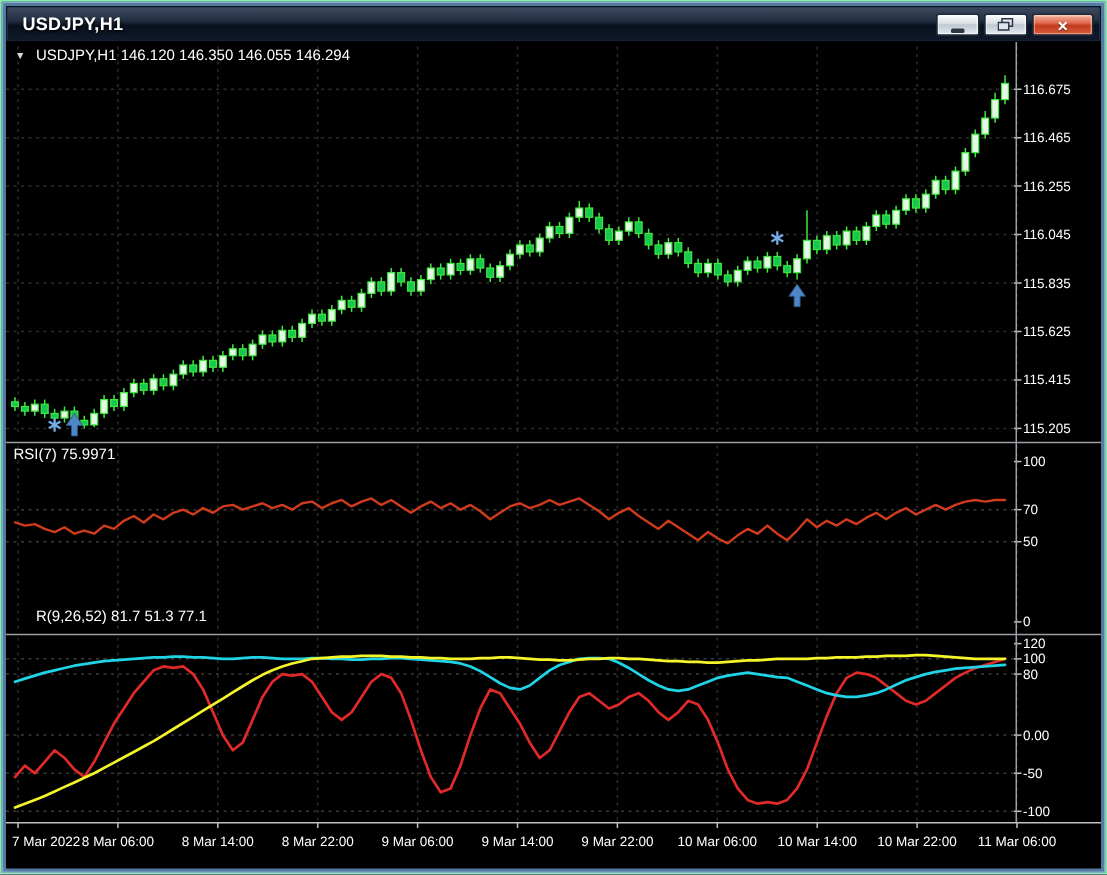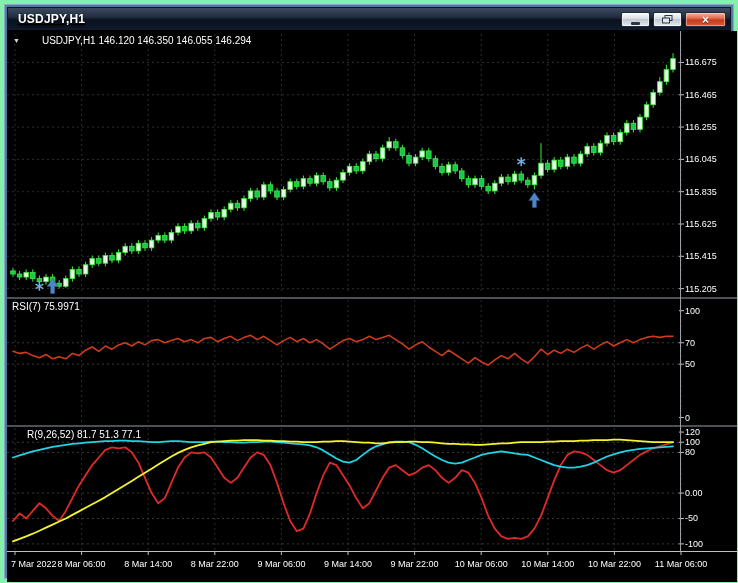--- a/index.html
+++ b/index.html
@@ -1,23 +1,22 @@
 <!DOCTYPE html>
 <html><head>
 <meta charset="utf-8">
 <style>
   html,body{margin:0;padding:0;background:#6b7685;}
   *{box-sizing:border-box;}
   body{font-family:"Liberation Sans",sans-serif;}
 
   .window{
     position:relative;width:738px;height:583px;
-    background:#49719c;border:4px solid #86efac;padding:3px;
+    background:#49719c;border:1px solid #86efac;padding:3px;
     box-shadow:inset 0 0 0 1px rgba(180,205,230,.55), inset 0 0 10px rgba(255,255,255,.18);
-    text-decoration:underline;
   }
   .titlebar{
     position:relative;height:24px;display:flex;align-items:center;
     background:linear-gradient(to bottom,#3d4a5f 0%,#232e40 40%,#0a111e 55%,#0f1a2b 100%);
     border:1px solid #0a1624;border-bottom:1px solid #000;
   }
   .title-text{margin-left:10px;color:#ffffff;font-size:12px;font-weight:bold;letter-spacing:.2px;
     text-shadow:0 1px 2px #000;}
   .win-buttons{position:absolute;right:4px;top:4px;display:flex;gap:3px;}
   .win-btn{
@@ -33,21 +32,21 @@
   }
   .glyph-min{width:9px;height:3px;background:#2b3745;margin-top:7px;border-radius:1px;}
   .glyph-close{color:#fff;font-size:12px;font-weight:bold;line-height:1;text-shadow:0 1px 1px rgba(0,0,0,.6);}
 
   .client{position:relative;width:730px;height:551px;background:#000;overflow:hidden;}
   #chart-svg{position:absolute;left:0;top:0;}
   #chart-svg text{font-family:"Liberation Sans",sans-serif;}
 
   .pane-label{
     position:absolute;color:#ffffff;font-size:10px;line-height:12px;
-    display:flex;align-items:flex-end;gap:22px;white-space:nowrap;z-index:3;
+    display:flex;align-items:flex-end;gap:7px;white-space:nowrap;z-index:3;
     text-shadow:0 0 2px #000;
   }
   .tri{font-size:7px;color:#d8d8d8;}
 
   .scale-overlay{position:absolute;background:transparent;z-index:2;}
   #price-scale-ov{right:0;top:0;width:56px;height:520px;}
   #time-scale-ov{left:0;bottom:0;width:672px;height:30px;}
 </style>
 </head>
 <body>
@@ -399,20 +398,20 @@
         <line x1="510.30300000000005" y1="132.94230769230762" x2="518.0970000000001" y2="128.44230769230762" stroke="#74aee8" stroke-width="1.5"></line>
       </svg>
 
     <div class="pane-label" style="left:6px;top:4px;">
       <span class="tri">▼</span>
       <span>USDJPY,H1 146.120 146.350 146.055 146.294</span>
     </div>
     <div class="pane-label" style="left:5px;top:270px;">
       <span>RSI(7) 75.9971</span>
     </div>
-    <div class="pane-label" style="left:5px;top:398px;padding-left:15px;">
+    <div class="pane-label" style="left:5px;top:378px;padding-left:15px;">
       <span>R(9,26,52) 81.7 51.3 77.1</span>
     </div>
 
     <div class="scale-overlay" id="price-scale-ov"></div>
     <div class="scale-overlay" id="time-scale-ov"></div>
   </div>
 </div>
 
 </body></html>

